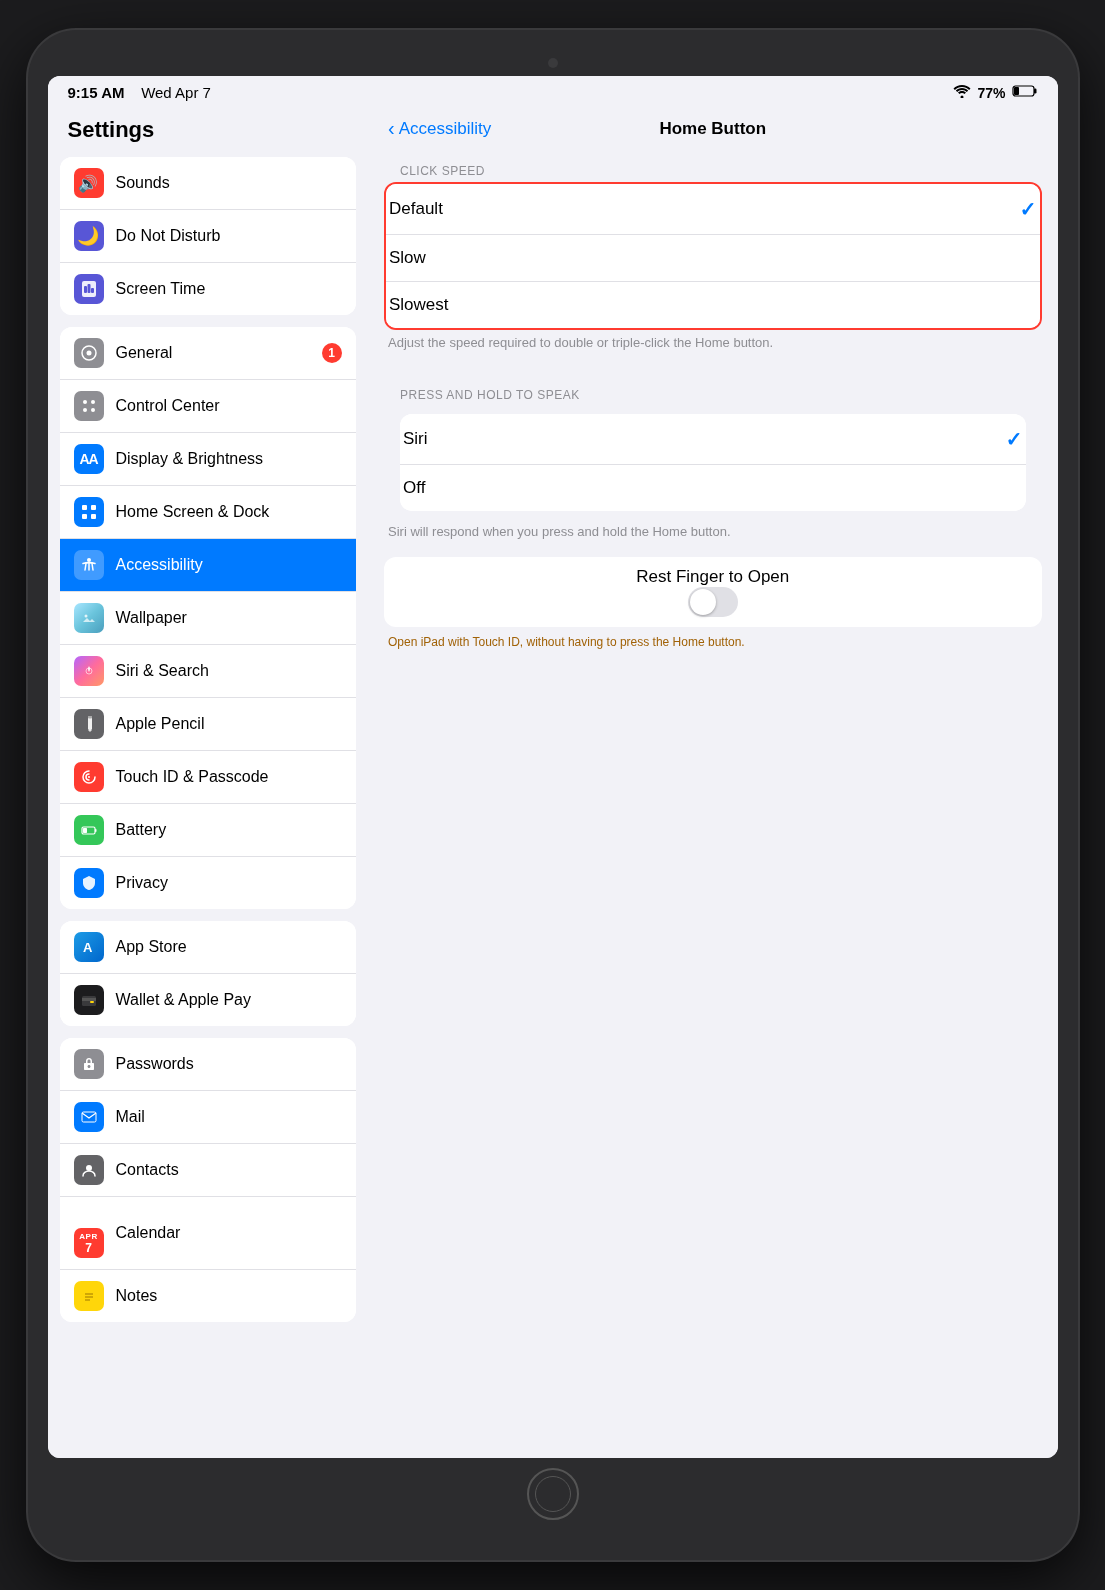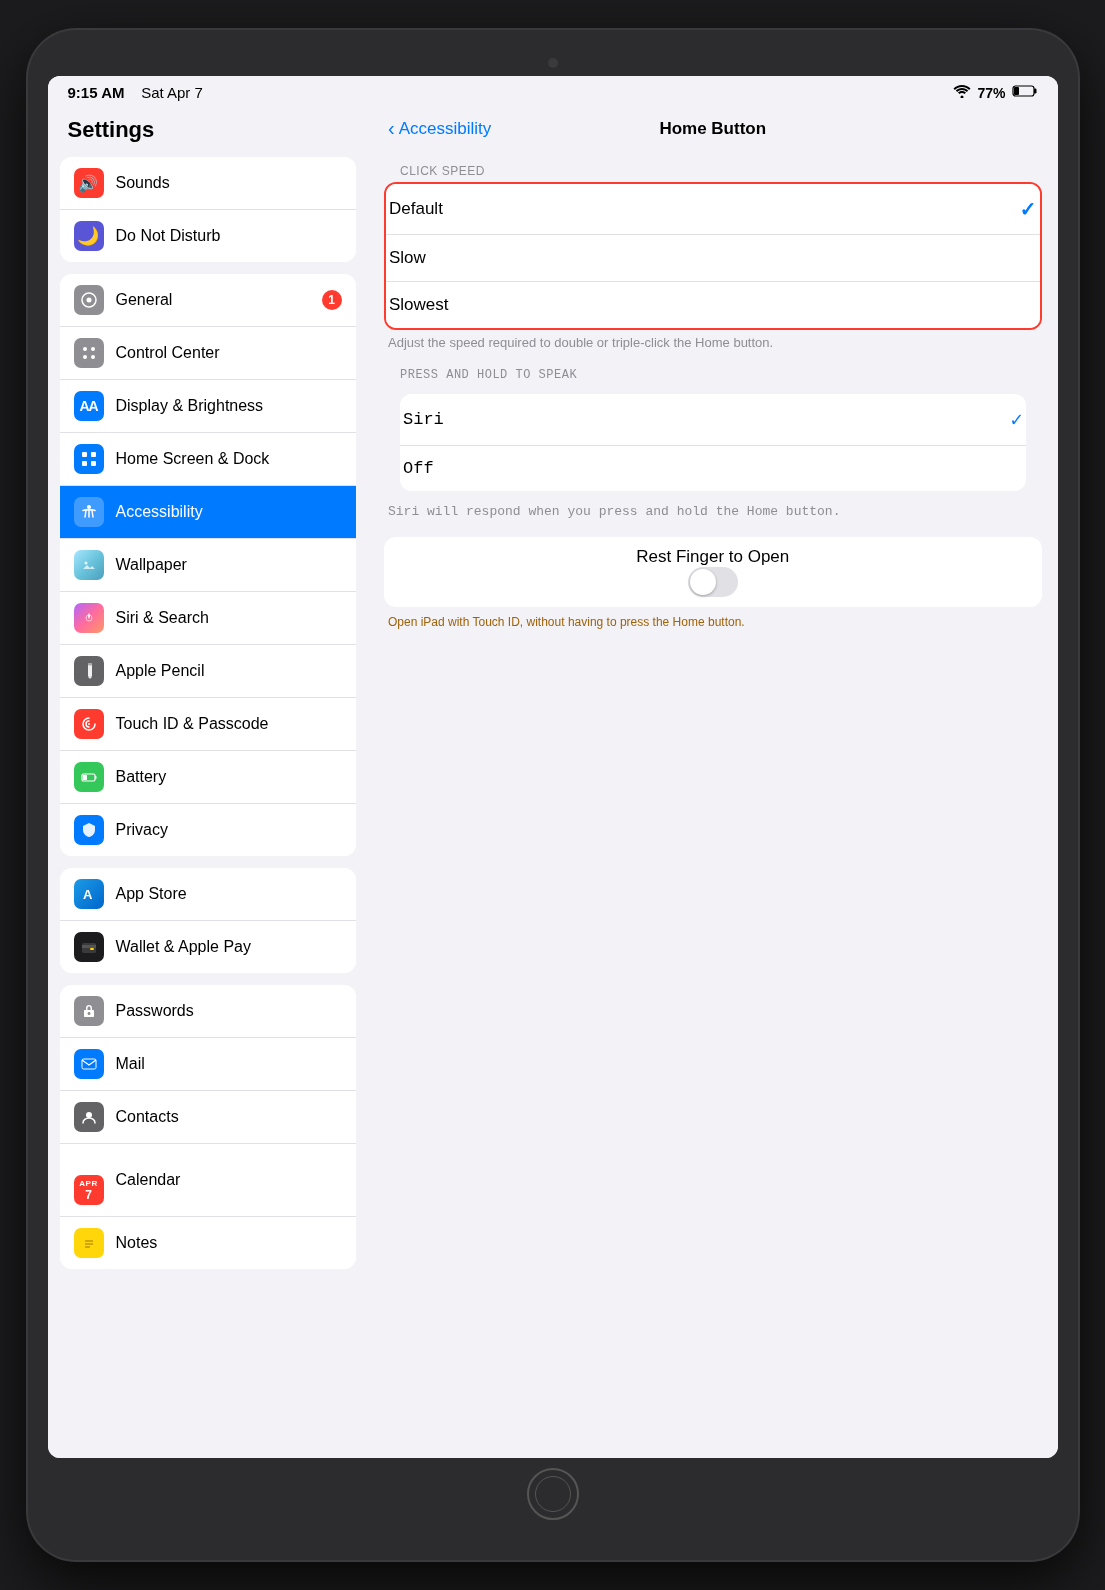--- a/index.html
+++ b/index.html
@@ -266,21 +266,21 @@
 <body>
 
 <div class="ipad-frame">
   <div class="camera"></div>
   <div class="screen">
 
     <div class="status-bar">
       <div>
         <span class="time">9:15 AM</span>
         &nbsp;&nbsp;
-        <span class="date">Sat Apr 7</span>
+        <span class="date">Wed Apr 7</span>
       </div>
       <div class="right-icons">
         <span>
           <svg width="18" height="14" viewBox="0 0 18 14" fill="none">
             <path d="M9 3C11.8 3 14.3 4.1 16.1 5.9L17.5 4.5C15.3 2.3 12.3 1 9 1C5.7 1 2.7 2.3 0.5 4.5L1.9 5.9C3.7 4.1 6.2 3 9 3Z" fill="#000"></path>
             <path d="M9 6C10.9 6 12.6 6.8 13.8 8L15.2 6.6C13.6 5 11.4 4 9 4C6.6 4 4.4 5 2.8 6.6L4.2 8C5.4 6.8 7.1 6 9 6Z" fill="#000"></path>
             <path d="M9 9C10 9 10.9 9.4 11.5 10.1L13 8.6C12 7.6 10.6 7 9 7C7.4 7 6 7.6 5 8.6L6.5 10.1C7.1 9.4 8 9 9 9Z" fill="#000"></path>
             <circle cx="9" cy="13" r="1.5" fill="#000"></circle>
           </svg>
         </span>
@@ -302,20 +302,31 @@
 
         <div class="sidebar-section">
           <div class="sidebar-item">
             <div class="item-icon icon-red">🔊</div>
             <span class="item-label">Sounds</span>
           </div>
           <div class="sidebar-item">
             <div class="item-icon icon-indigo" style="font-size:18px;">🌙</div>
             <span class="item-label">Do Not Disturb</span>
           </div>
+          <div class="sidebar-item">
+            <div class="item-icon" style="background:#5856d6;">
+              <svg width="18" height="18" viewBox="0 0 18 18" fill="white">
+                <rect x="2" y="1" width="14" height="16" rx="2" fill="white" opacity="0.9"></rect>
+                <rect x="4" y="6" width="3" height="7" rx="1" fill="#5856d6"></rect>
+                <rect x="7.5" y="4" width="3" height="9" rx="1" fill="#5856d6"></rect>
+                <rect x="11" y="8" width="3" height="5" rx="1" fill="#5856d6"></rect>
+              </svg>
+            </div>
+            <span class="item-label">Screen Time</span>
+          </div>
         </div>
 
         <div class="sidebar-section">
           <div class="sidebar-item">
             <div class="item-icon icon-gray">
               <svg width="18" height="18" viewBox="0 0 18 18" fill="white">
                 <circle cx="9" cy="9" r="7" stroke="white" stroke-width="1.5" fill="none"></circle>
                 <circle cx="9" cy="9" r="2.5" fill="white"></circle>
               </svg>
             </div>
@@ -509,21 +520,21 @@
             <div class="settings-row">
               <span class="row-label">Slow</span>
             </div>
             <div class="settings-row">
               <span class="row-label">Slowest</span>
             </div>
           </div>
           <div style="padding:5px 4px 10px;font-size:13px;color:#8e8e93;">Adjust the speed required to double or triple-click the Home button.</div>
         </div>
 
-        <div style="margin: 0 16px 0; font-family: Liberation Mono, monospace;">
+        <div style="margin: 20px 16px 0;">
           <div class="section-header">PRESS AND HOLD TO SPEAK</div>
           <div class="settings-section">
             <div class="settings-row">
               <span class="row-label">Siri</span>
               <span class="checkmark">✓</span>
             </div>
             <div class="settings-row">
               <span class="row-label">Off</span>
             </div>
           </div>

